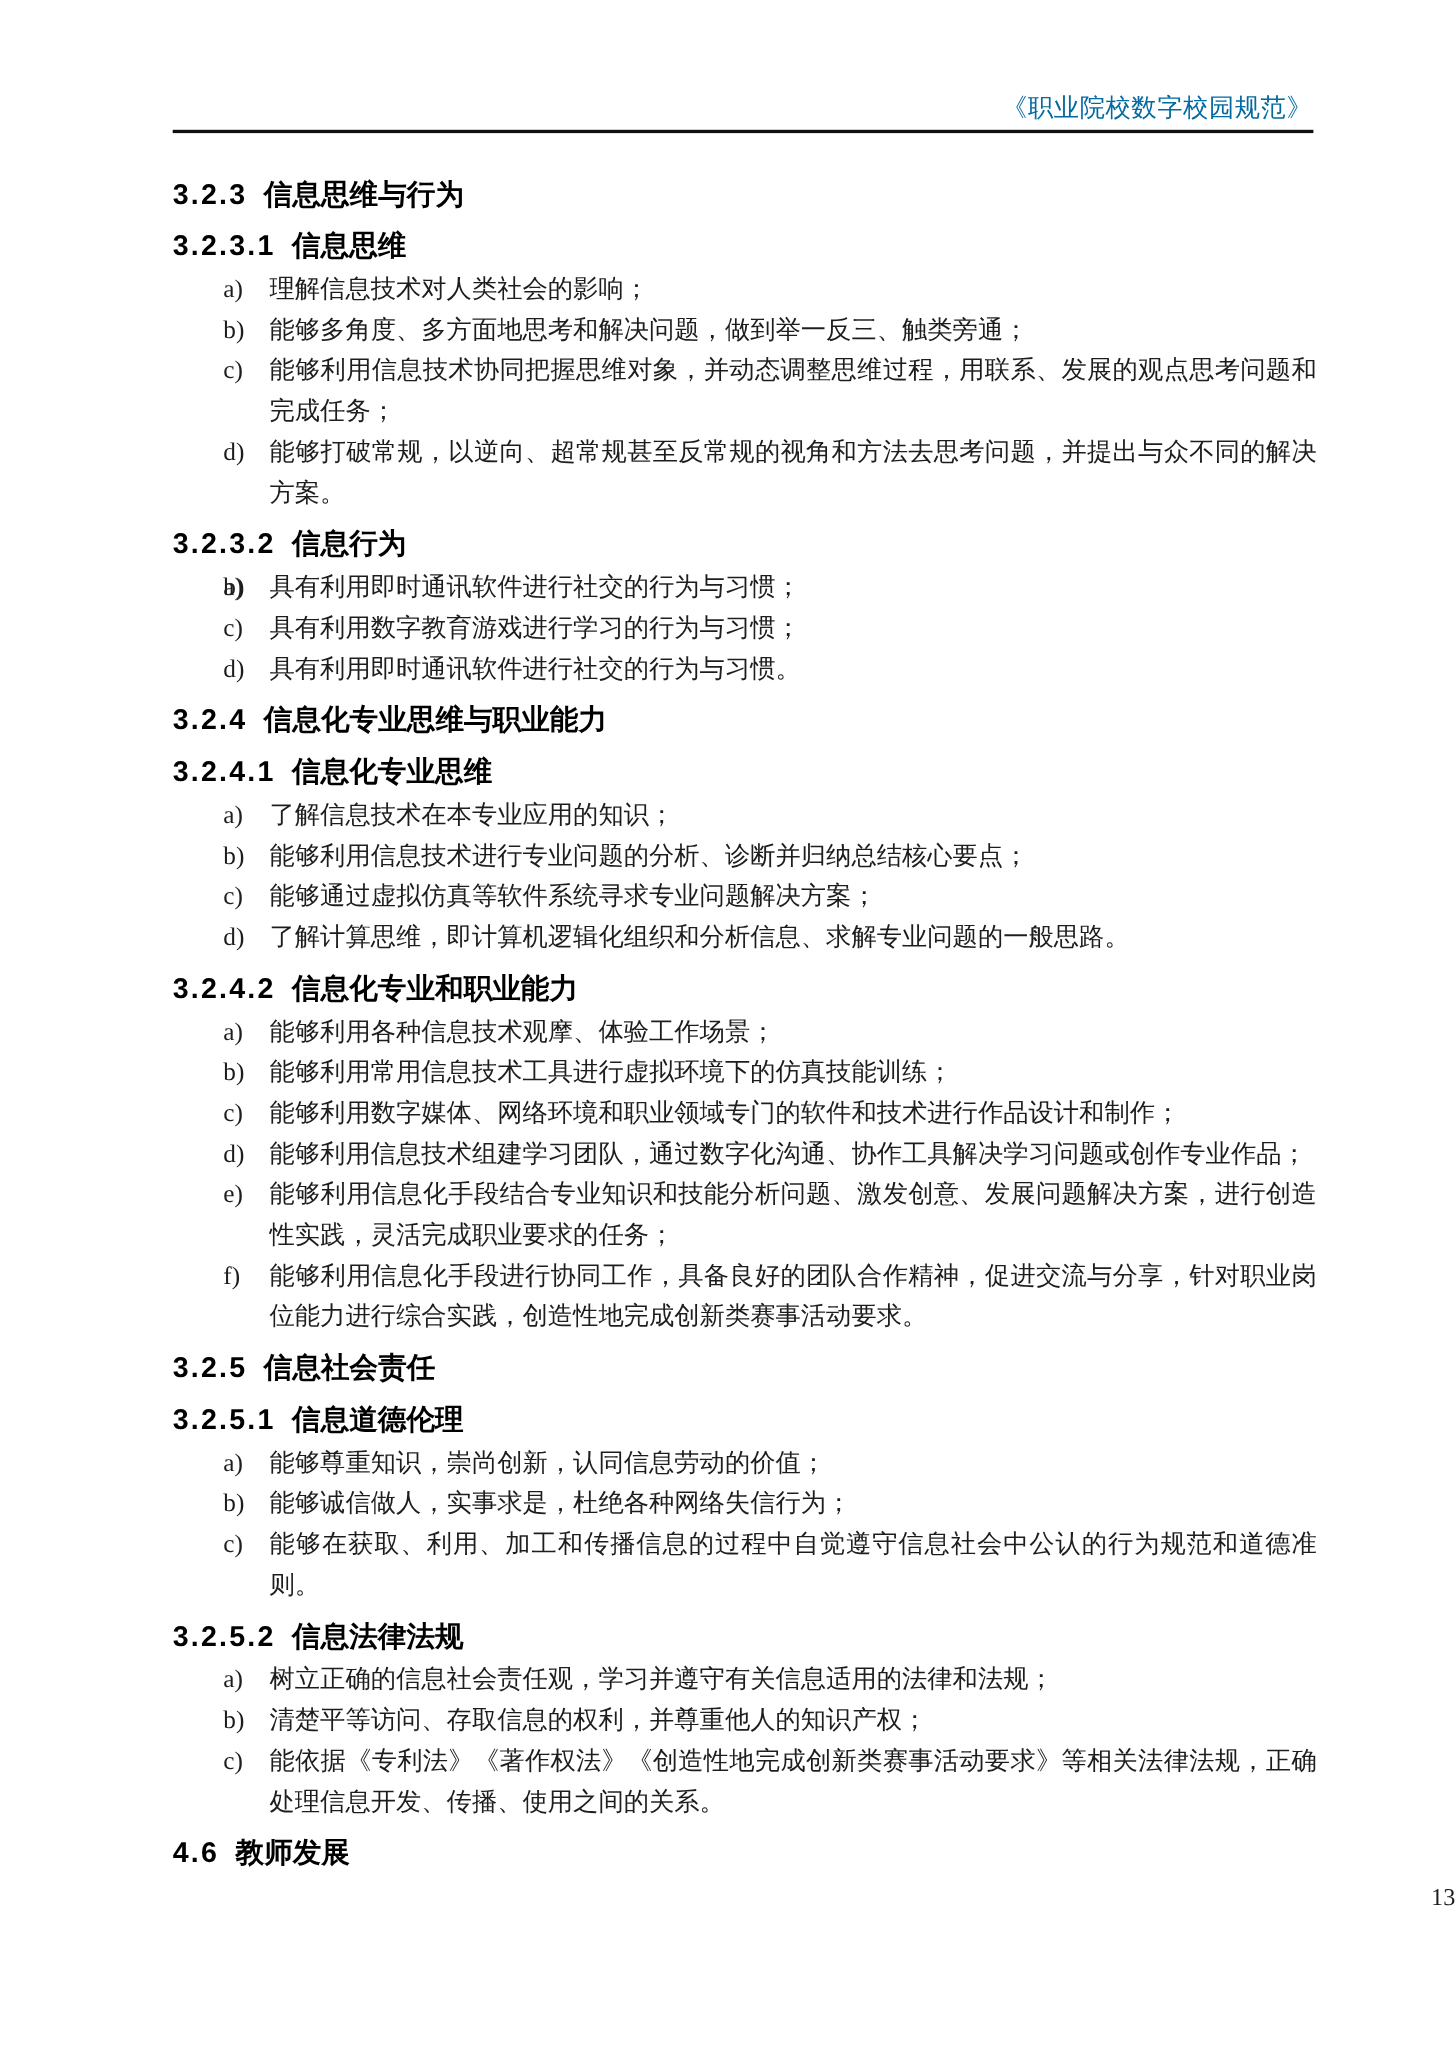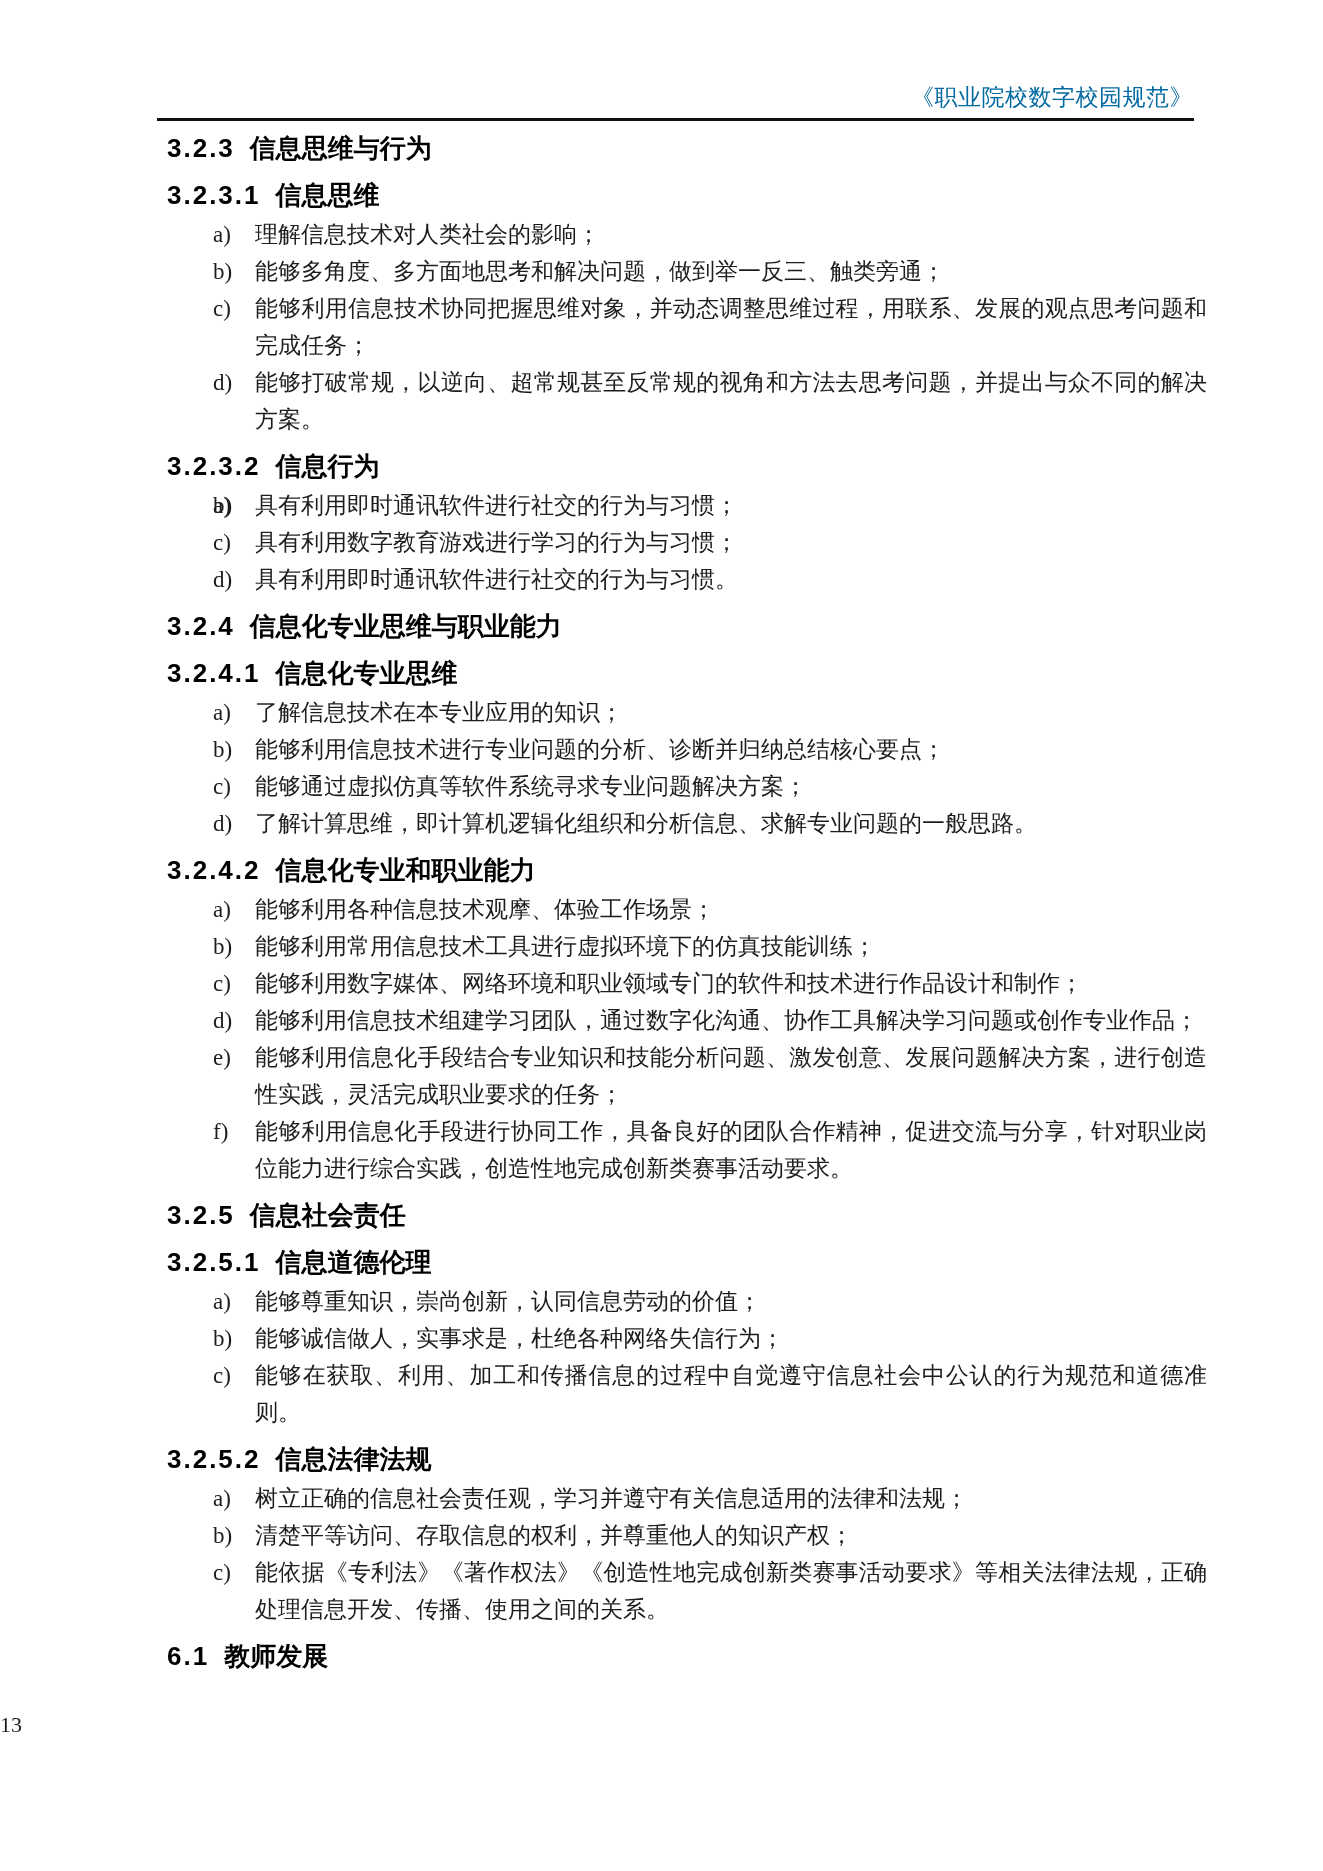--- a/index.html
+++ b/index.html
@@ -8,35 +8,35 @@
     font-family:"Liberation Serif","DejaVu Serif",serif;color:#1d1d1d;
   }
   .page{position:absolute;inset:0;overflow:hidden;}
   .header-title{
     position:absolute;top:82px;right:130px;
     font-size:23px;letter-spacing:.5px;color:#0369a1;white-space:nowrap;
   }
   .rule{
     position:absolute;top:118px;left:157px;width:1037px;height:3px;background:#101010;
   }
-  .content{position:absolute;top:120px;left:157px;width:1040px;margin-left:10px;}
+  .content{position:absolute;top:148px;left:157px;width:1040px;}
   .heading{
     font-family:"Liberation Sans","DejaVu Sans",sans-serif;
     font-weight:700;font-size:26px;line-height:37px;color:#000;
     margin:10px 0 2px;white-space:nowrap;
   }
   .hnum{letter-spacing:2px;margin-right:15px;}
   .list{margin:0;}
   .item{
     position:relative;padding-left:88px;font-size:23px;line-height:37px;
     text-align:justify;color:#1d1d1d;
   }
   .marker{position:absolute;left:46px;top:0;}
   .pagenum{
-    position:absolute;top:1712px;left:0;width:100%;text-align:left;
+    position:absolute;top:1712px;left:0;width:100%;text-align:right;
     font-size:22px;color:#1d1d1d;
   }
 </style>
 </head>
 <body>
 
 <div class="page">
 
   <div class="header-title">《职业院校数字校园规范》</div>
   <div class="rule"></div>
@@ -115,20 +115,20 @@
       <span class="hnum">3.2.5.2</span><span class="htitle">信息法律法规</span>
     </div>
 
     <div class="list">
       <div class="item"><span class="marker">a)</span><span class="itext">树立正确的信息社会责任观，学习并遵守有关信息适用的法律和法规；</span></div>
       <div class="item"><span class="marker">b)</span><span class="itext">清楚平等访问、存取信息的权利，并尊重他人的知识产权；</span></div>
       <div class="item"><span class="marker">c)</span><span class="itext">能依据《专利法》《著作权法》《创造性地完成创新类赛事活动要求》等相关法律法规，正确处理信息开发、传播、使用之间的关系。</span></div>
     </div>
 
     <div class="heading">
-      <span class="hnum">6.1</span><span class="htitle">教师发展</span>
+      <span class="hnum">4.6</span><span class="htitle">教师发展</span>
     </div>
 
   </div>
 
   <div class="pagenum">13</div>
 
 </div>
 
 </body></html>

